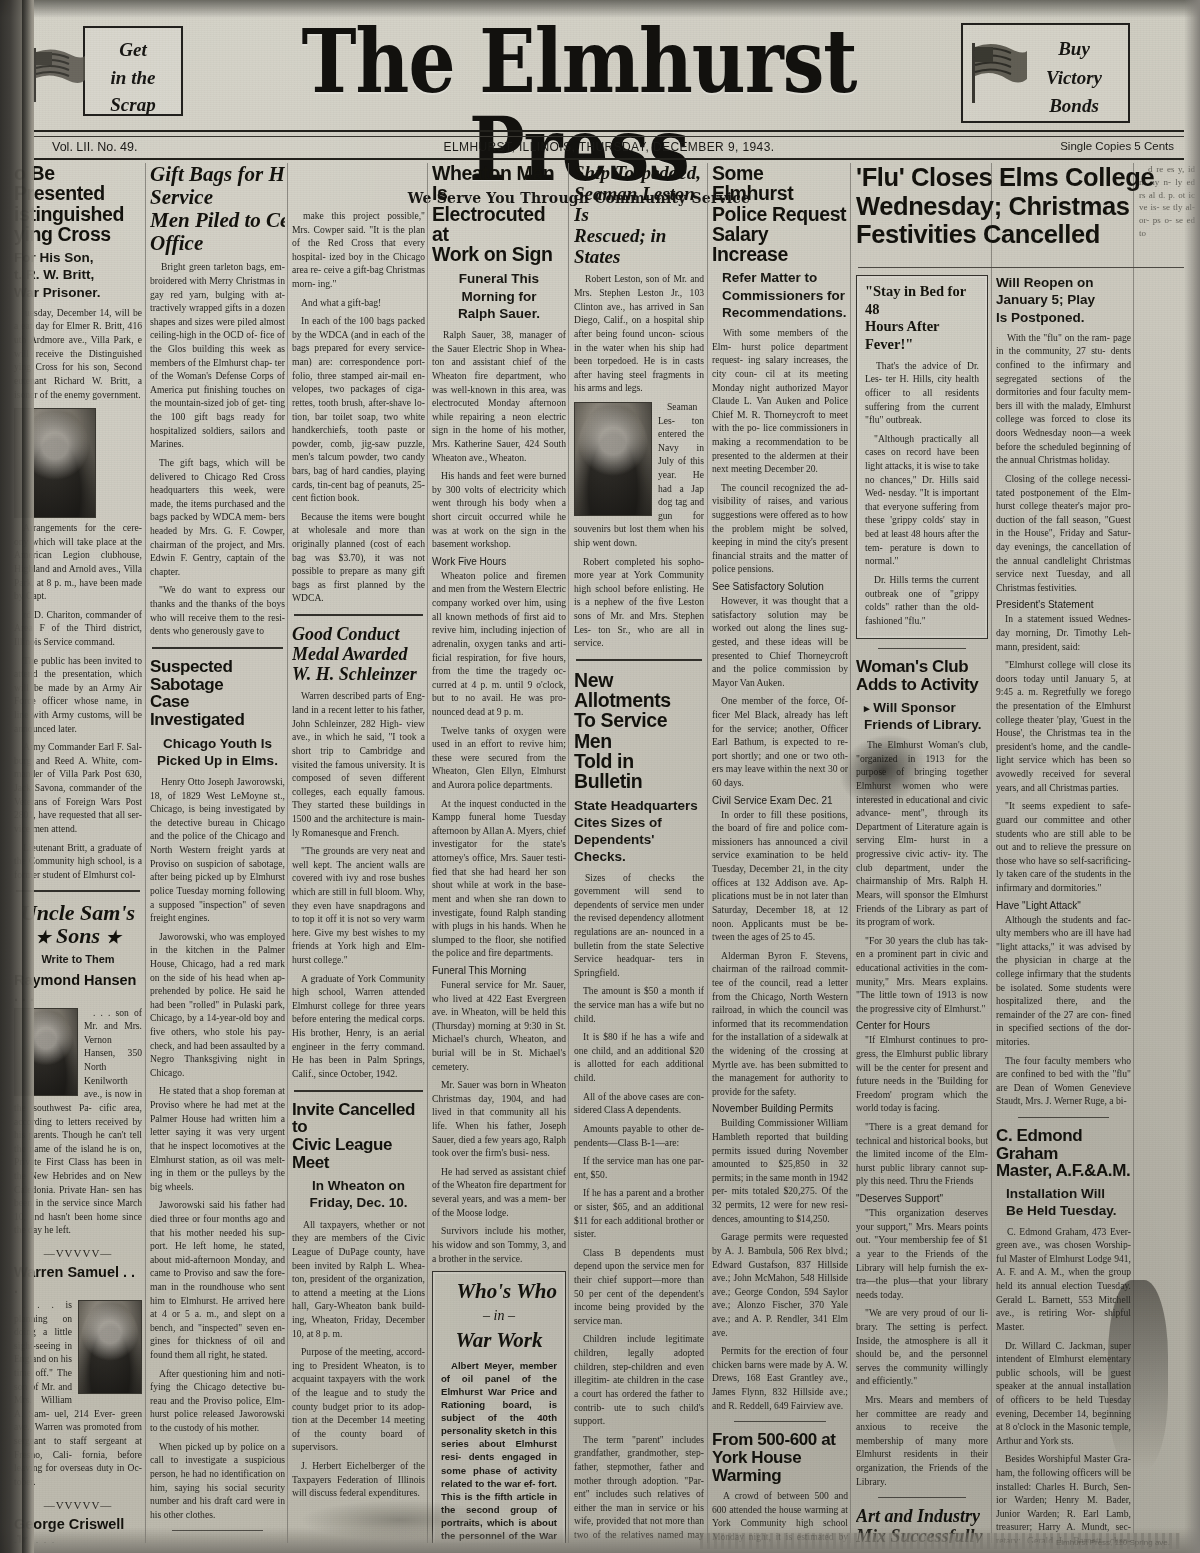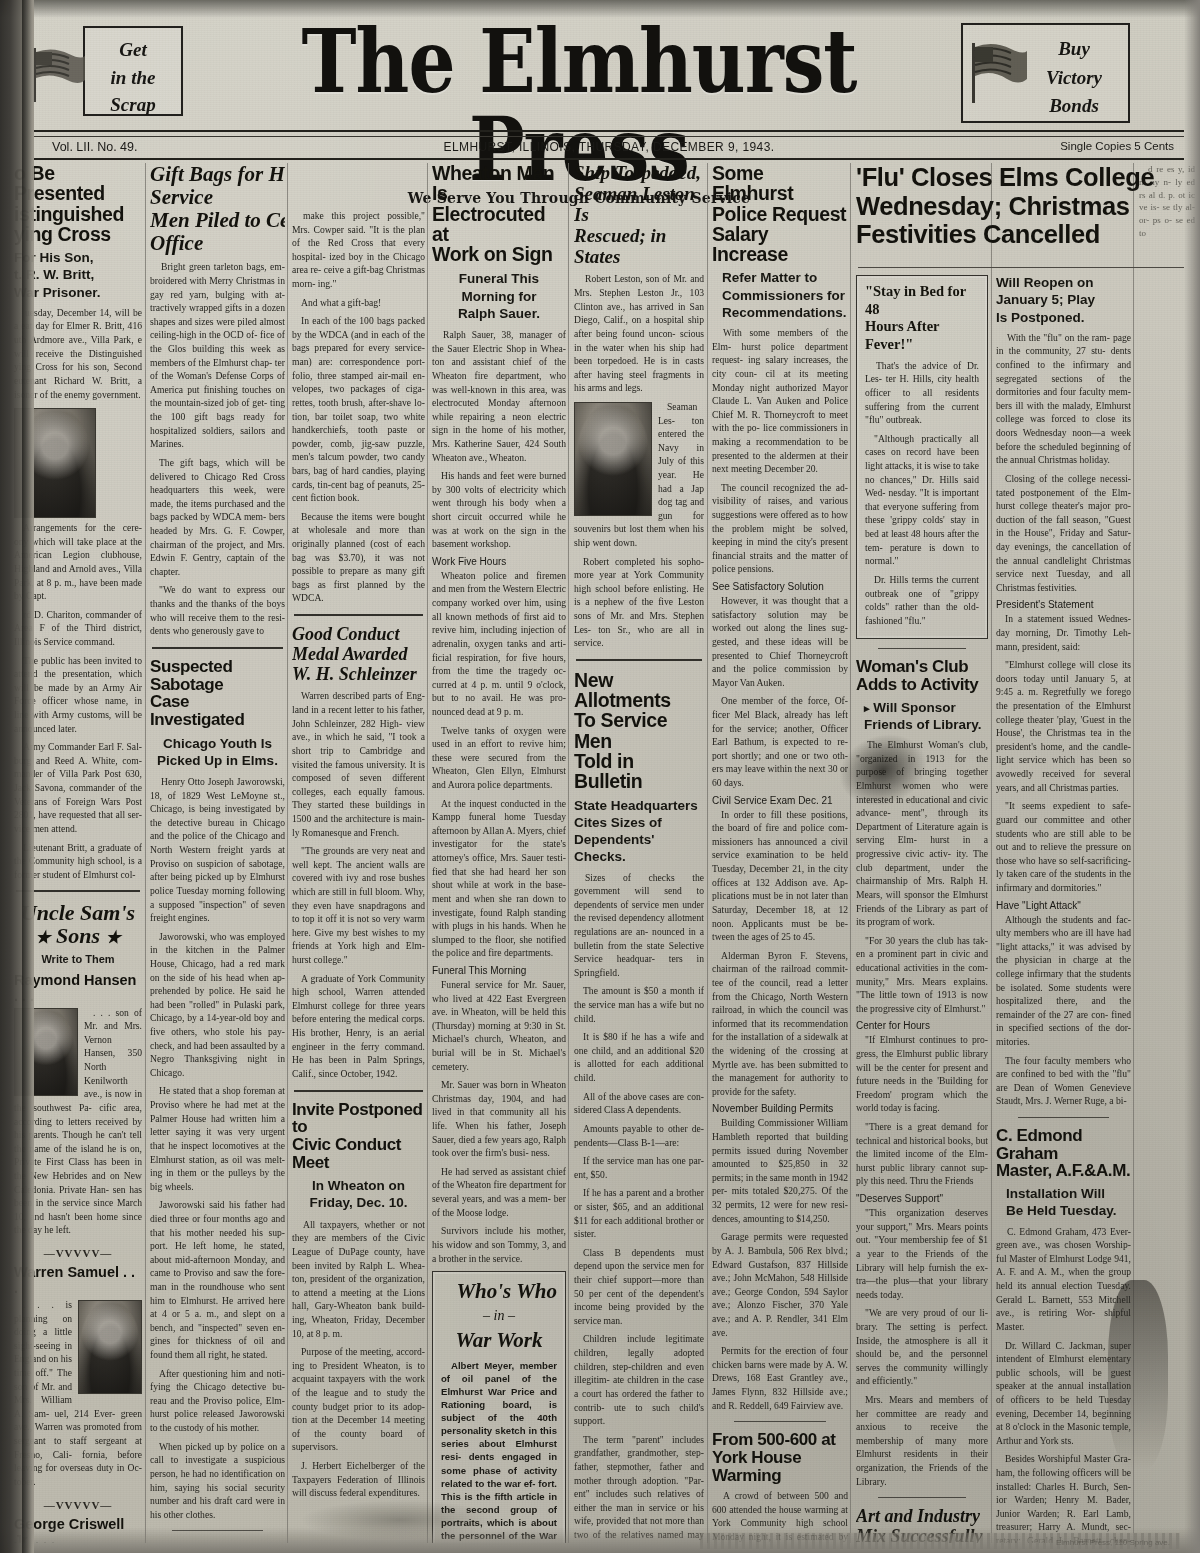--- a/index.html
+++ b/index.html
@@ -173,21 +173,21 @@
   .star{font-size:17px;color:#15140f;vertical-align:middle;}
   .writeto{
     font-family:"Liberation Sans",sans-serif;font-weight:bold;font-size:11px;
     text-align:center;color:#1b1a16;margin:3px 0 7px 0;
   }
   .soldier-name{
     font-family:"Liberation Sans",sans-serif;font-weight:bold;font-size:14.5px;
     color:#15140f;margin:4px 0 2px 0;
   }
   .vvv{
-    text-align:center;font-family:"Liberation Serif",serif;font-weight:bold;
+    text-align:center;font-family:"Liberation Serif",serif;font-weight:normal;
     font-size:11px;color:#2a2823;margin:5px 0 5px 0;letter-spacing:1px;
   }
   .whoswho{text-align:center;}
   .whoswho .w1{font-family:Liberation Serif, serif;font-style:italic;font-weight:bold;font-size:21px;color:#15140f;text-align:right;}
   .whoswho .w2{font-family:"Liberation Serif",serif;font-style:italic;font-size:14px;color:#15140f;margin:4px 0;}
   .whoswho .w3{font-family:"Liberation Serif",serif;font-style:italic;font-weight:bold;font-size:21px;color:#15140f;}
   .boldpara{
     font-family:"Liberation Sans",sans-serif;font-weight:bold;font-size:9.6px;
     line-height:1.36;color:#1d1c17;text-align:justify;text-indent:10px;margin:6px 0;
     filter:blur(.15px);
@@ -357,22 +357,22 @@
       <hr class="rule-thick">
       <h2 class="hl-ital" style="font-size:18px;">
         Good Conduct<br>Medal Awarded<br>W. H. Schleinzer
       </h2>
       <p class="bodytxt">Warren described parts of Eng- land in a recent letter to his father, John Schleinzer, 282 High- view ave., in which he said, "I took a short trip to Cambridge and visited the famous university. It is composed of seven different colleges, each equally famous. They started these buildings in 1500 and the architecture is main- ly Romanesque and French.</p>
       <p class="bodytxt">"The grounds are very neat and well kept.  The ancient walls are covered with ivy and rose bushes which are still in full bloom. Why, they even have snapdragons and to top it off it is not so very warm here.  Give my best wishes to my friends at York high and Elm- hurst college."</p>
       <p class="bodytxt">A graduate of York Community high school, Warren attended Elmhurst college for three years before entering the medical corps. His brother, Henry, is an aerial engineer in the ferry command. He has been in Palm Springs, Calif., since October, 1942.</p>
 
       <hr class="rule-thick">
       <h2 class="hl hl-m">
-        <span>Invite Postponed to</span><br>
-        <span>Civic Conduct Meet</span>
+        <span>Invite Cancelled to</span><br>
+        <span>Civic League Meet</span>
       </h2>
       <div class="sub">
         <div>In Wheaton on</div>
         <div>Friday, Dec. 10.</div>
       </div>
       <p class="bodytxt lead">All taxpayers, whether or not they are members of the Civic League of DuPage county, have been invited by Ralph L. Whea- ton, president of the organization, to attend a meeting at the Lions hall, Gary-Wheaton bank build- ing, Wheaton, Friday, December 10, at 8 p. m.</p>
       <p class="bodytxt">Purpose of the meeting, accord- ing to President Wheaton, is to acquaint taxpayers with the work of the league and to study the county budget prior to its adop- tion at the December 14 meeting of the county board of supervisors.</p>
       <p class="bodytxt">J. Herbert Eichelberger of the Taxpayers Federation of Illinois will discuss federal expenditures.</p>
 
     </div>

